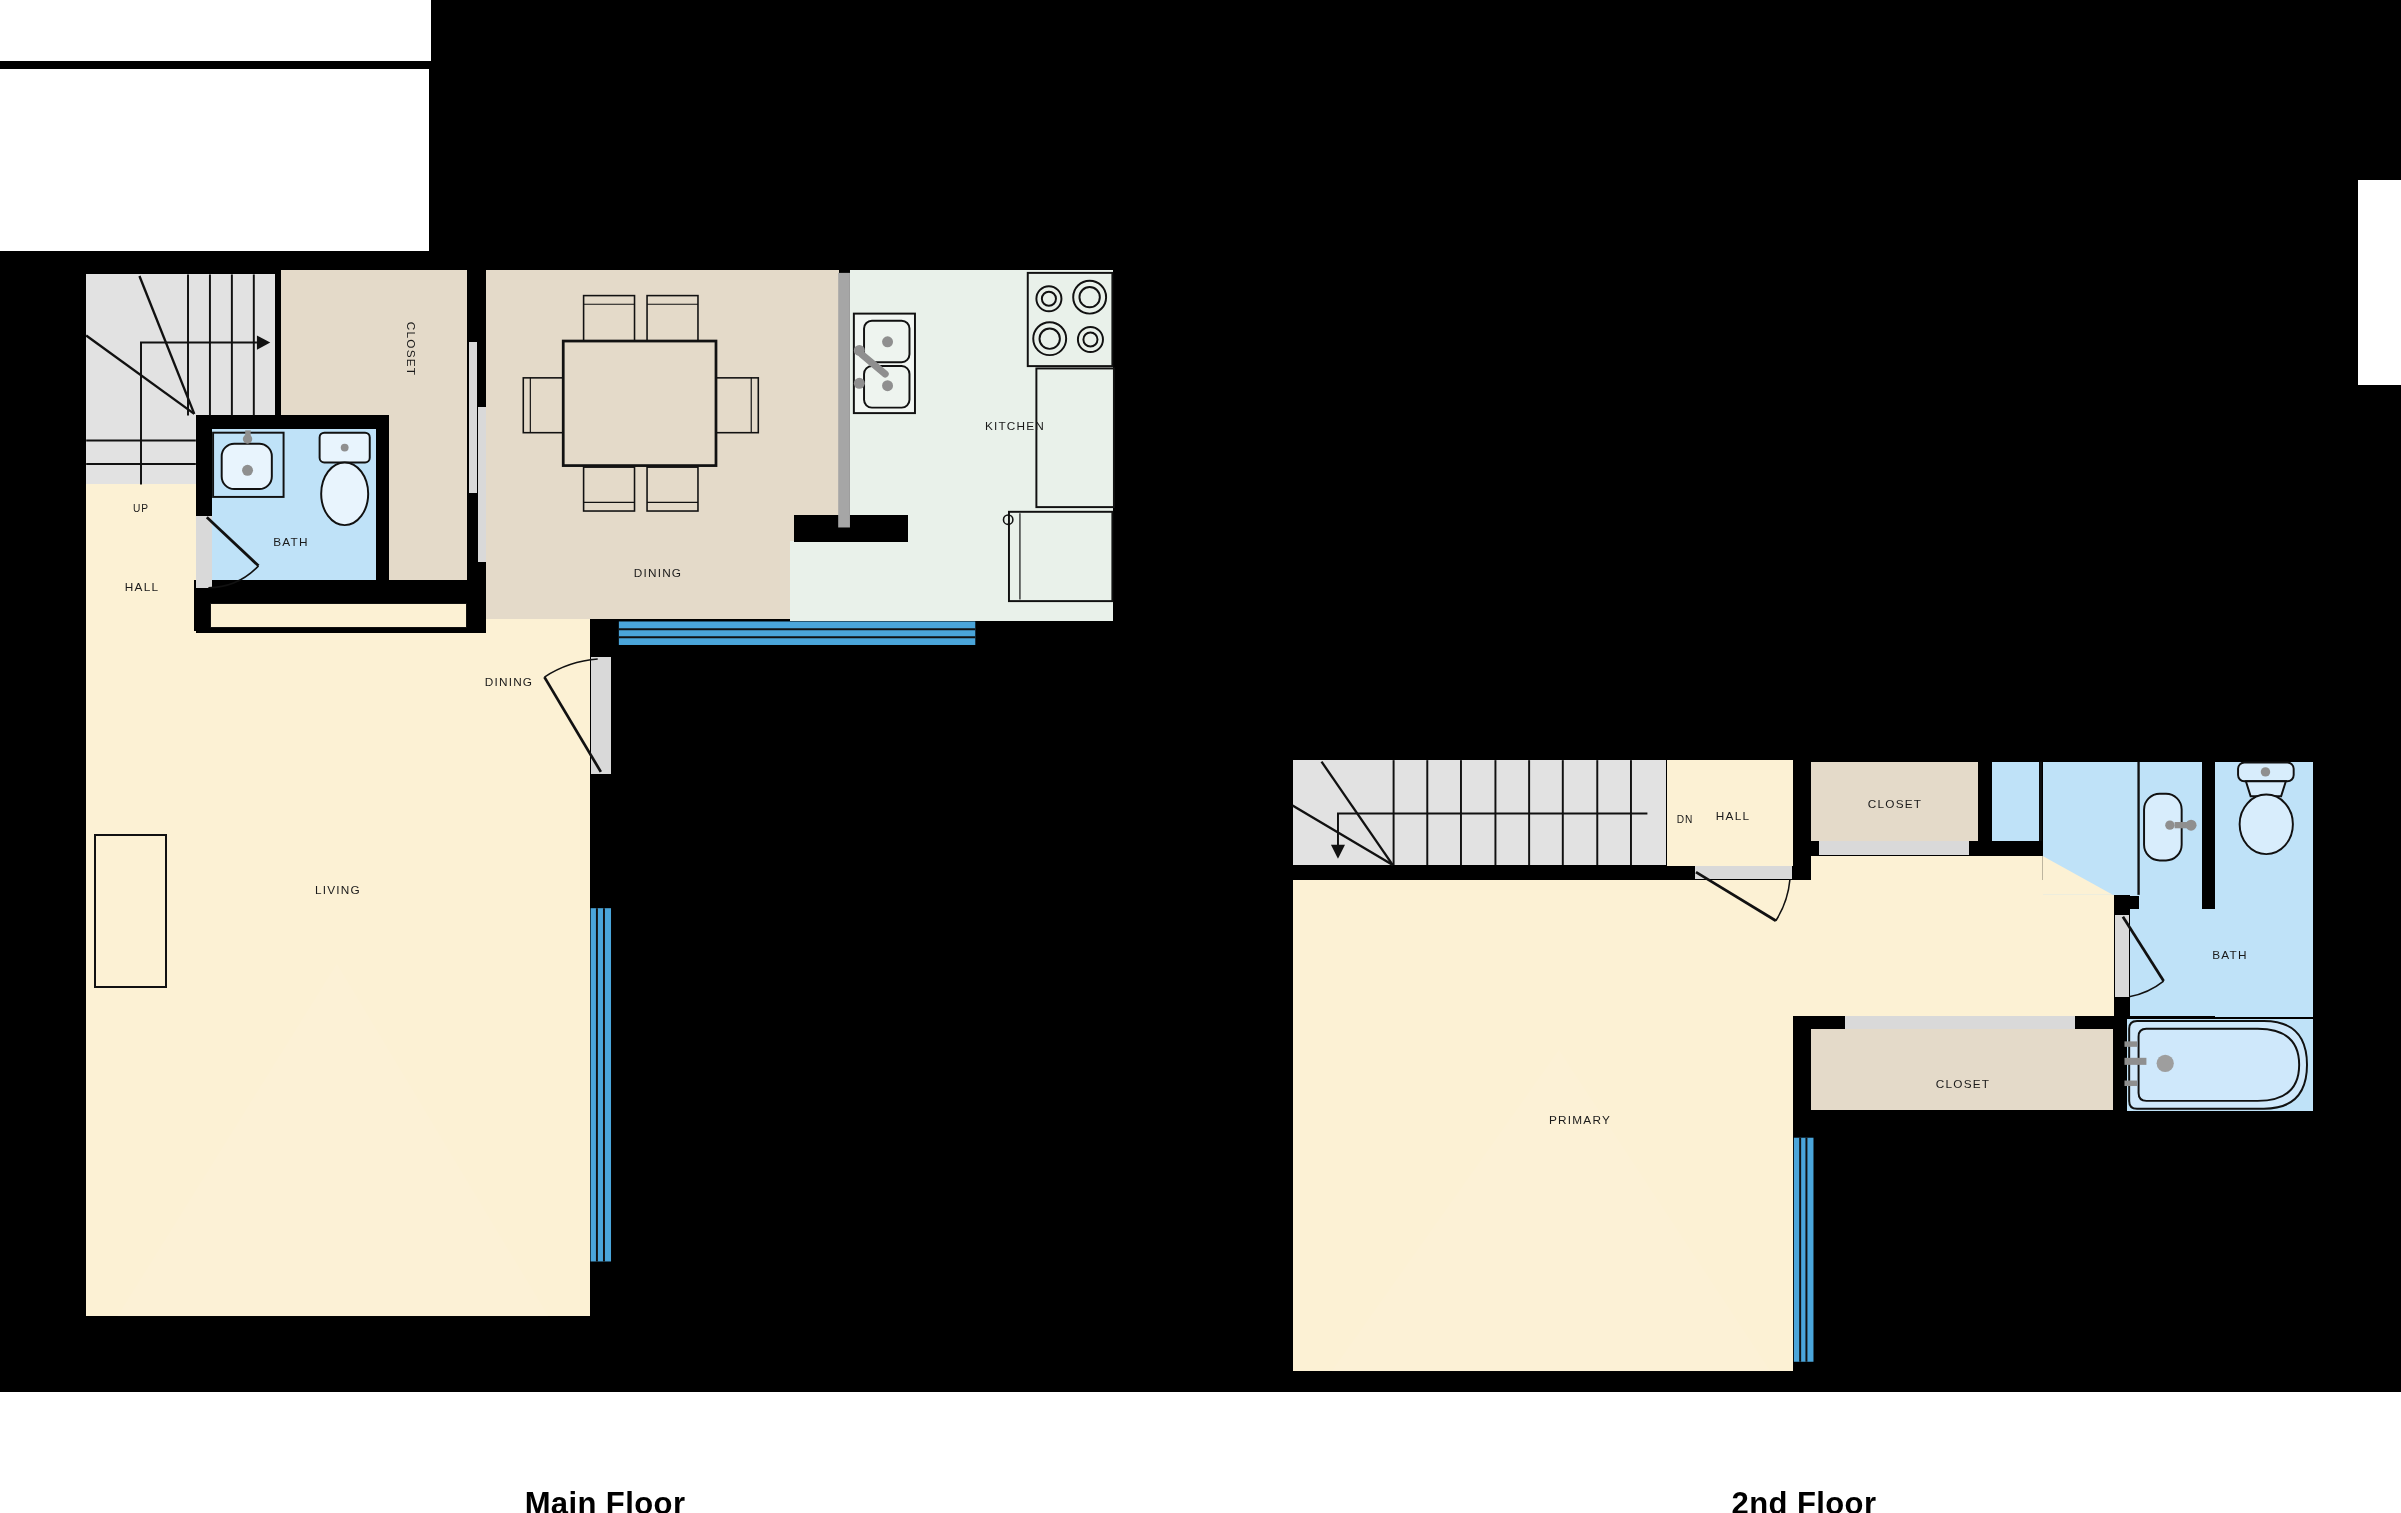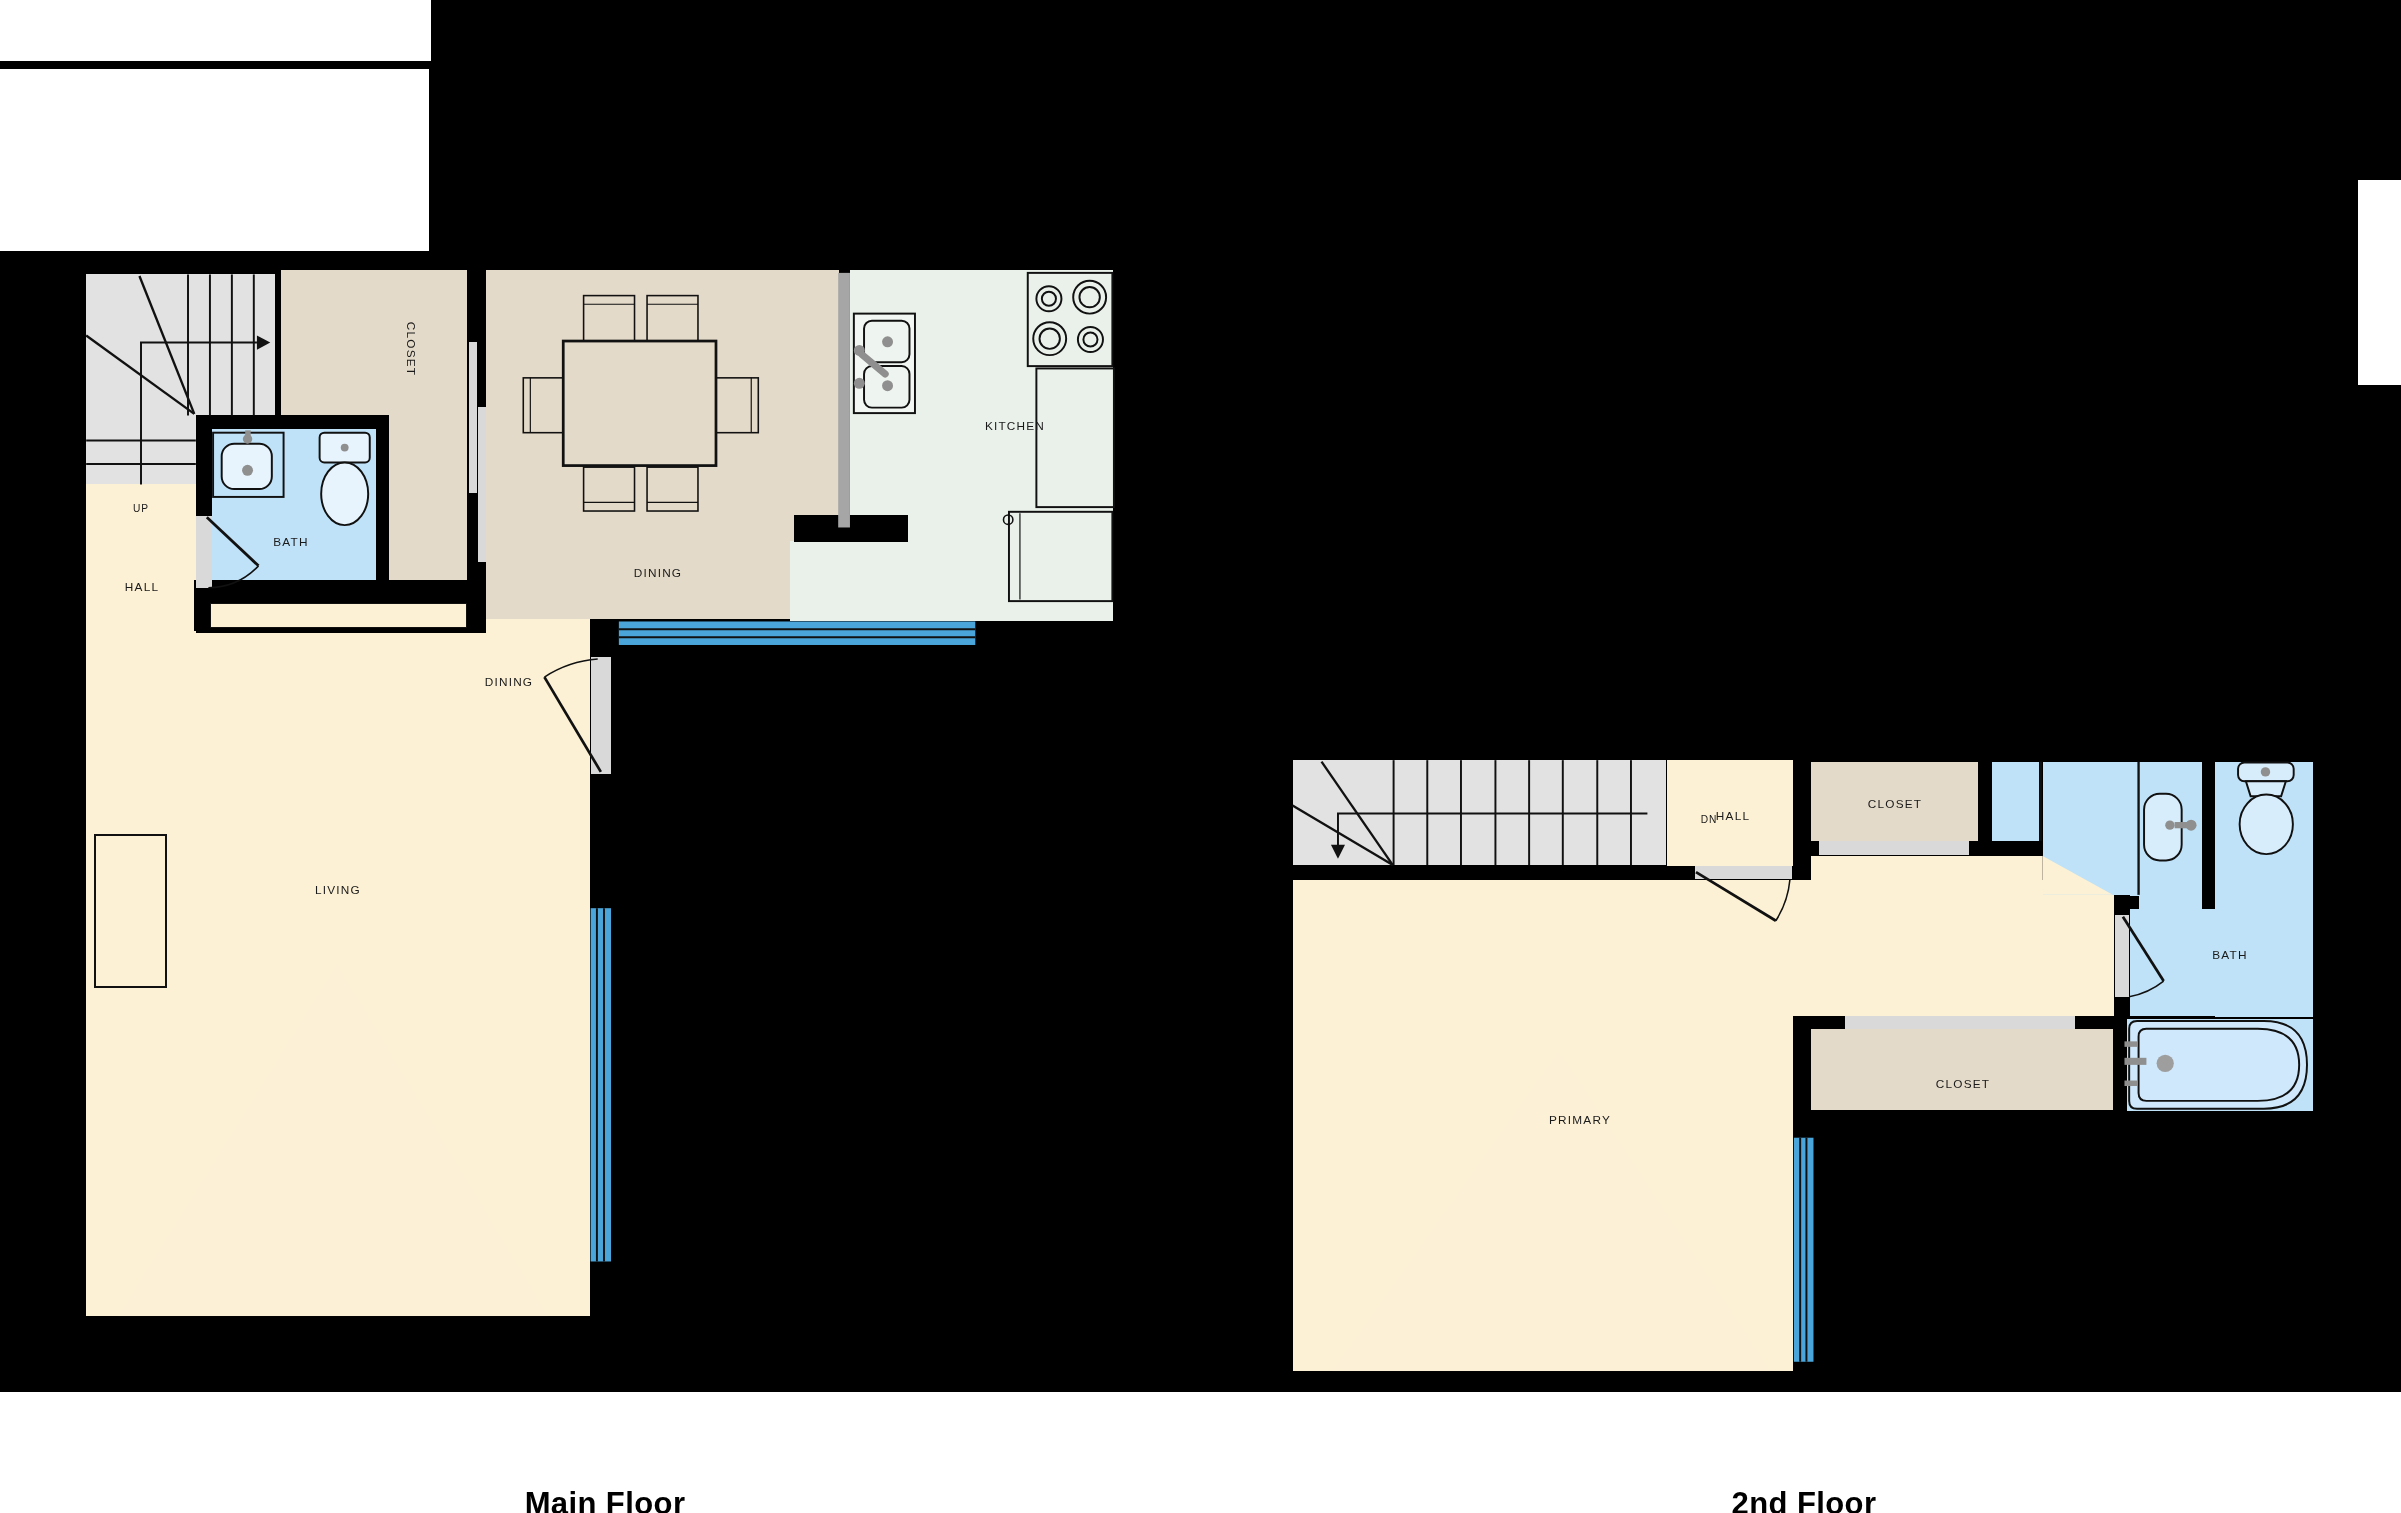--- a/index.html
+++ b/index.html
@@ -245,21 +245,21 @@
 
   <div class="lbl small" style="left:141px;top:508px;">UP</div>
   <div class="lbl" style="left:142px;top:587px;">HALL</div>
   <div class="lbl" style="left:291px;top:542px;">BATH</div>
   <div class="lbl vert" style="left:411px;top:349px;">CLOSET</div>
   <div class="lbl" style="left:658px;top:573px;">DINING</div>
   <div class="lbl" style="left:984px;top:426px;margin-left:31px;">KITCHEN</div>
   <div class="lbl" style="left:509px;top:682px;">DINING</div>
   <div class="lbl" style="left:338px;top:890px;">LIVING</div>
 
-  <div class="lbl small" style="left:1685px;top:819px;margin-left:24px;">DN</div>
+  <div class="lbl small" style="left:1685px;top:819px;">DN</div>
   <div class="lbl" style="left:1733px;top:816px;">HALL</div>
   <div class="lbl" style="left:1895px;top:804px;">CLOSET</div>
   <div class="lbl" style="left:2230px;top:955px;">BATH</div>
   <div class="lbl" style="left:1963px;top:1084px;">CLOSET</div>
   <div class="lbl" style="left:1580px;top:1120px;">PRIMARY</div>
 
   <div class="caption" style="left:605px;top:1486px;">Main Floor</div>
   <div class="caption" style="left:1804px;top:1486px;">2nd Floor</div>
 </div>
 

